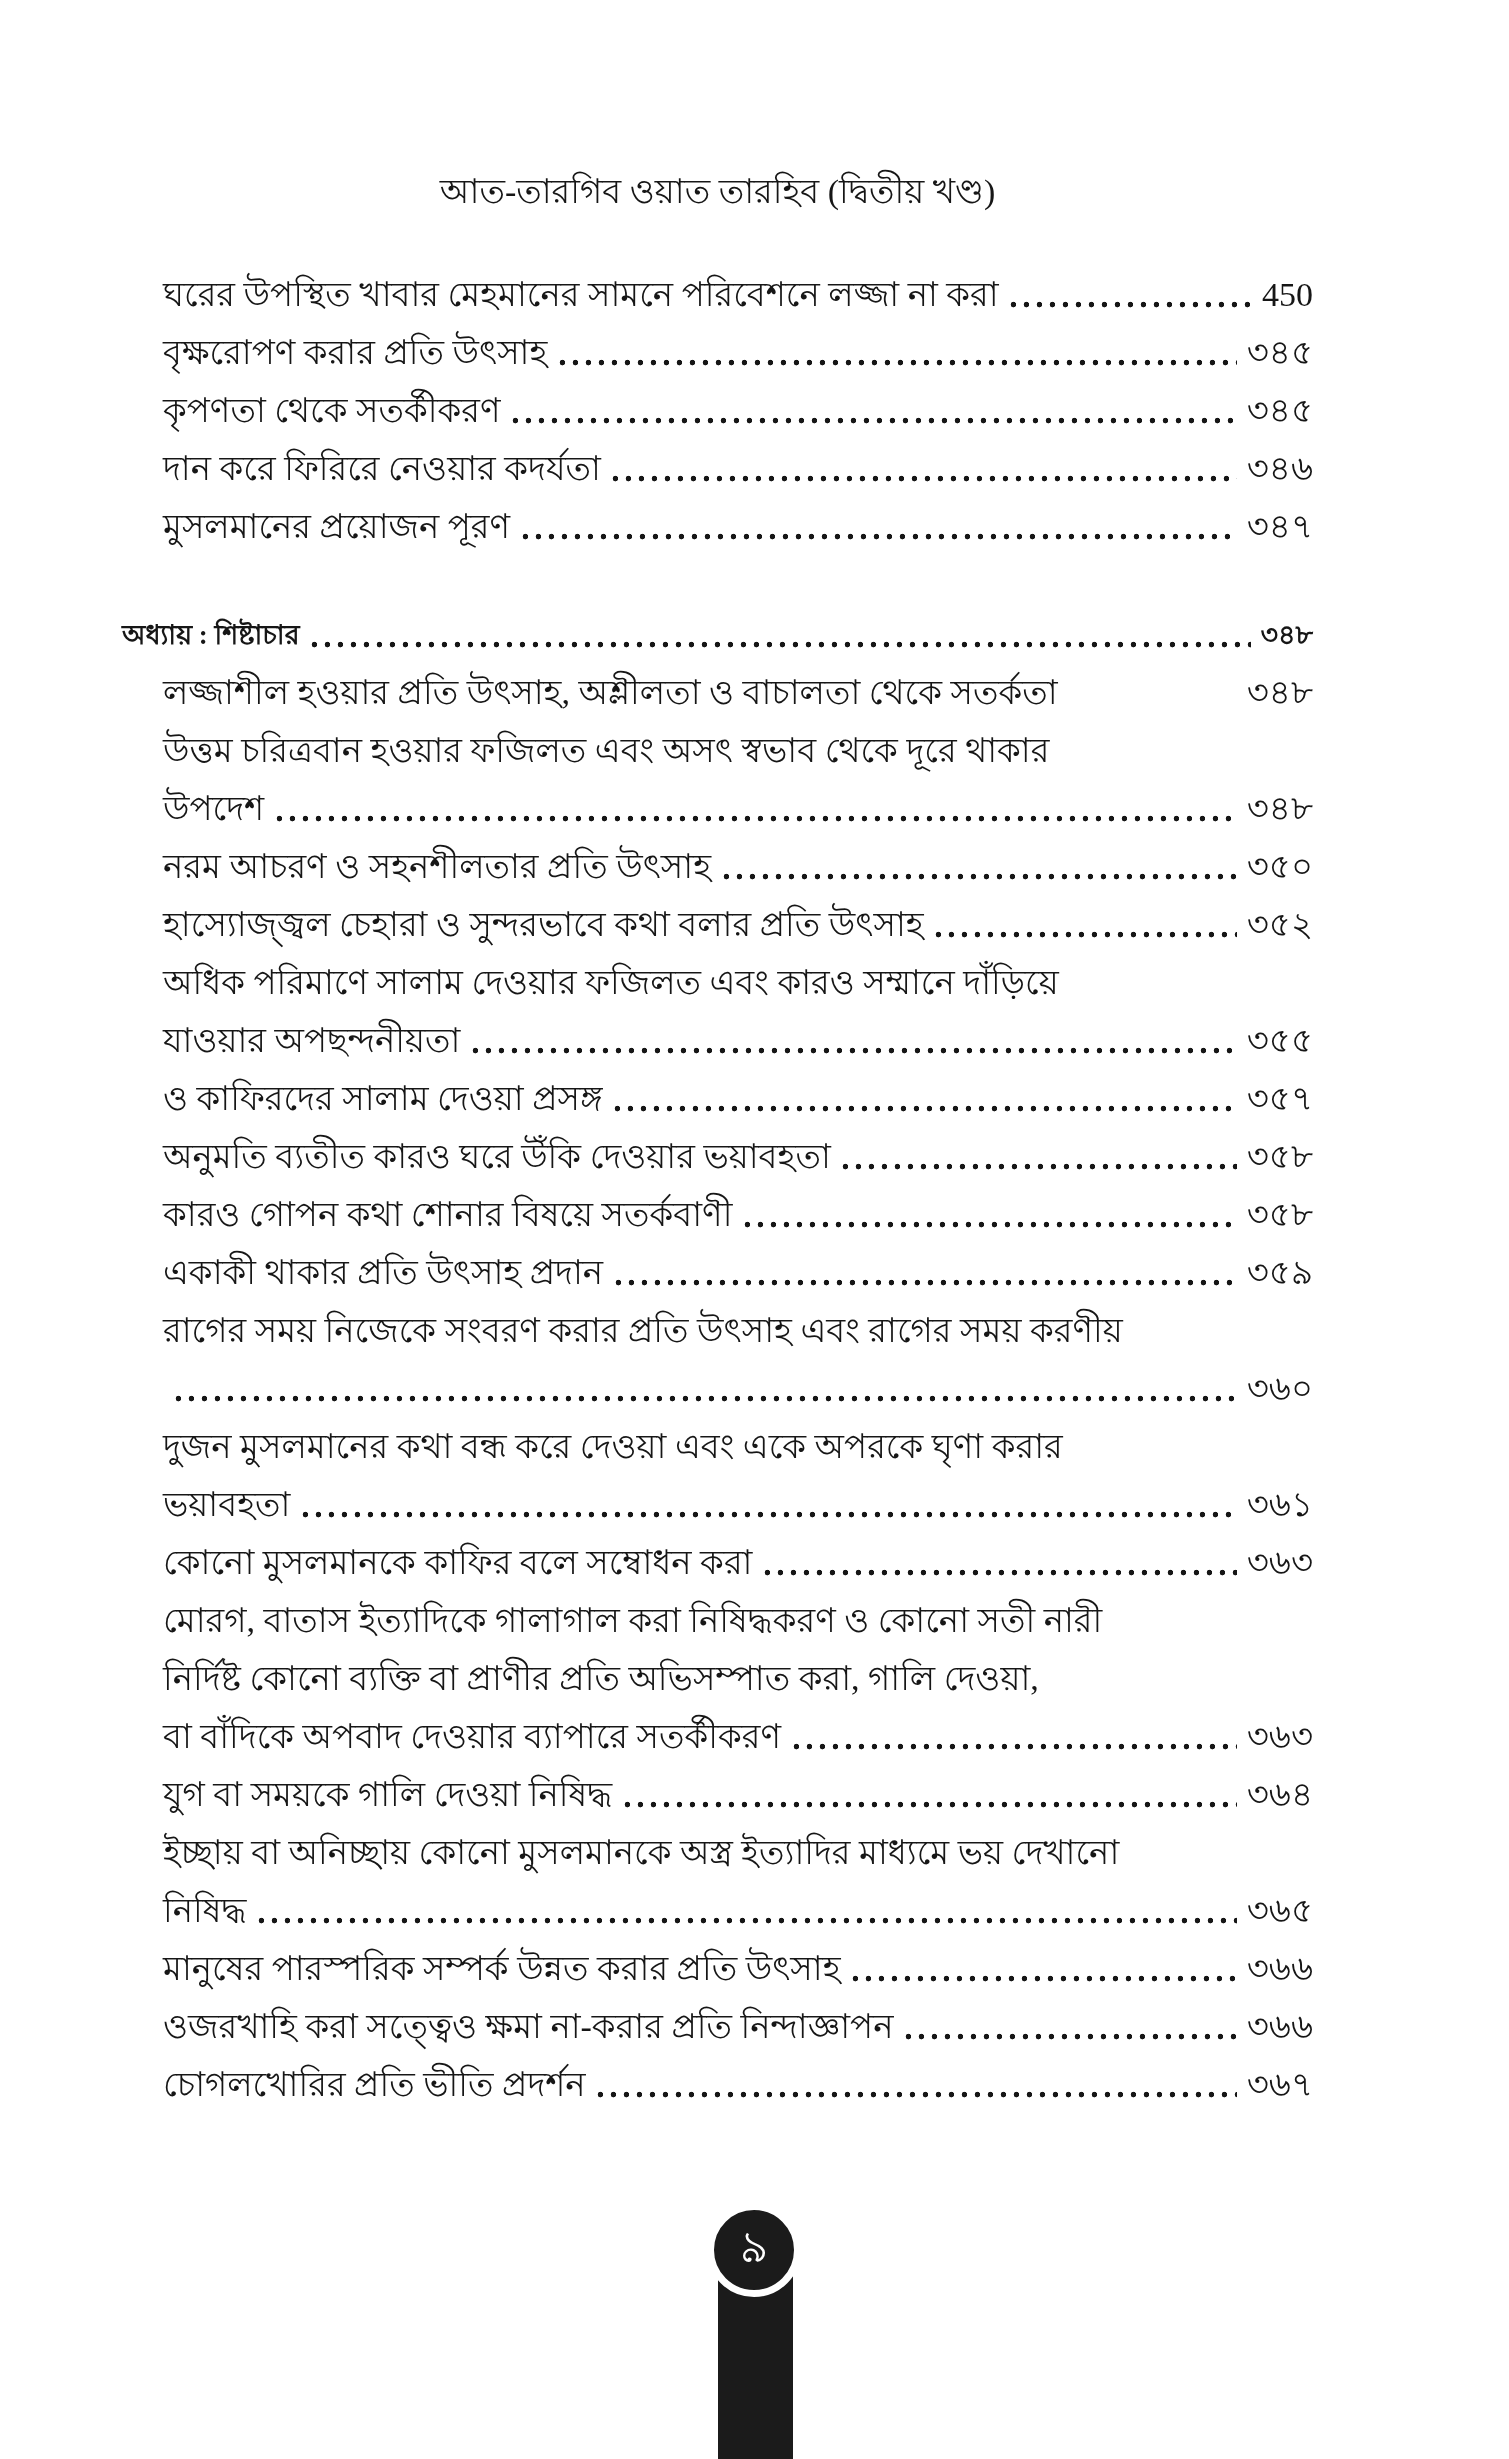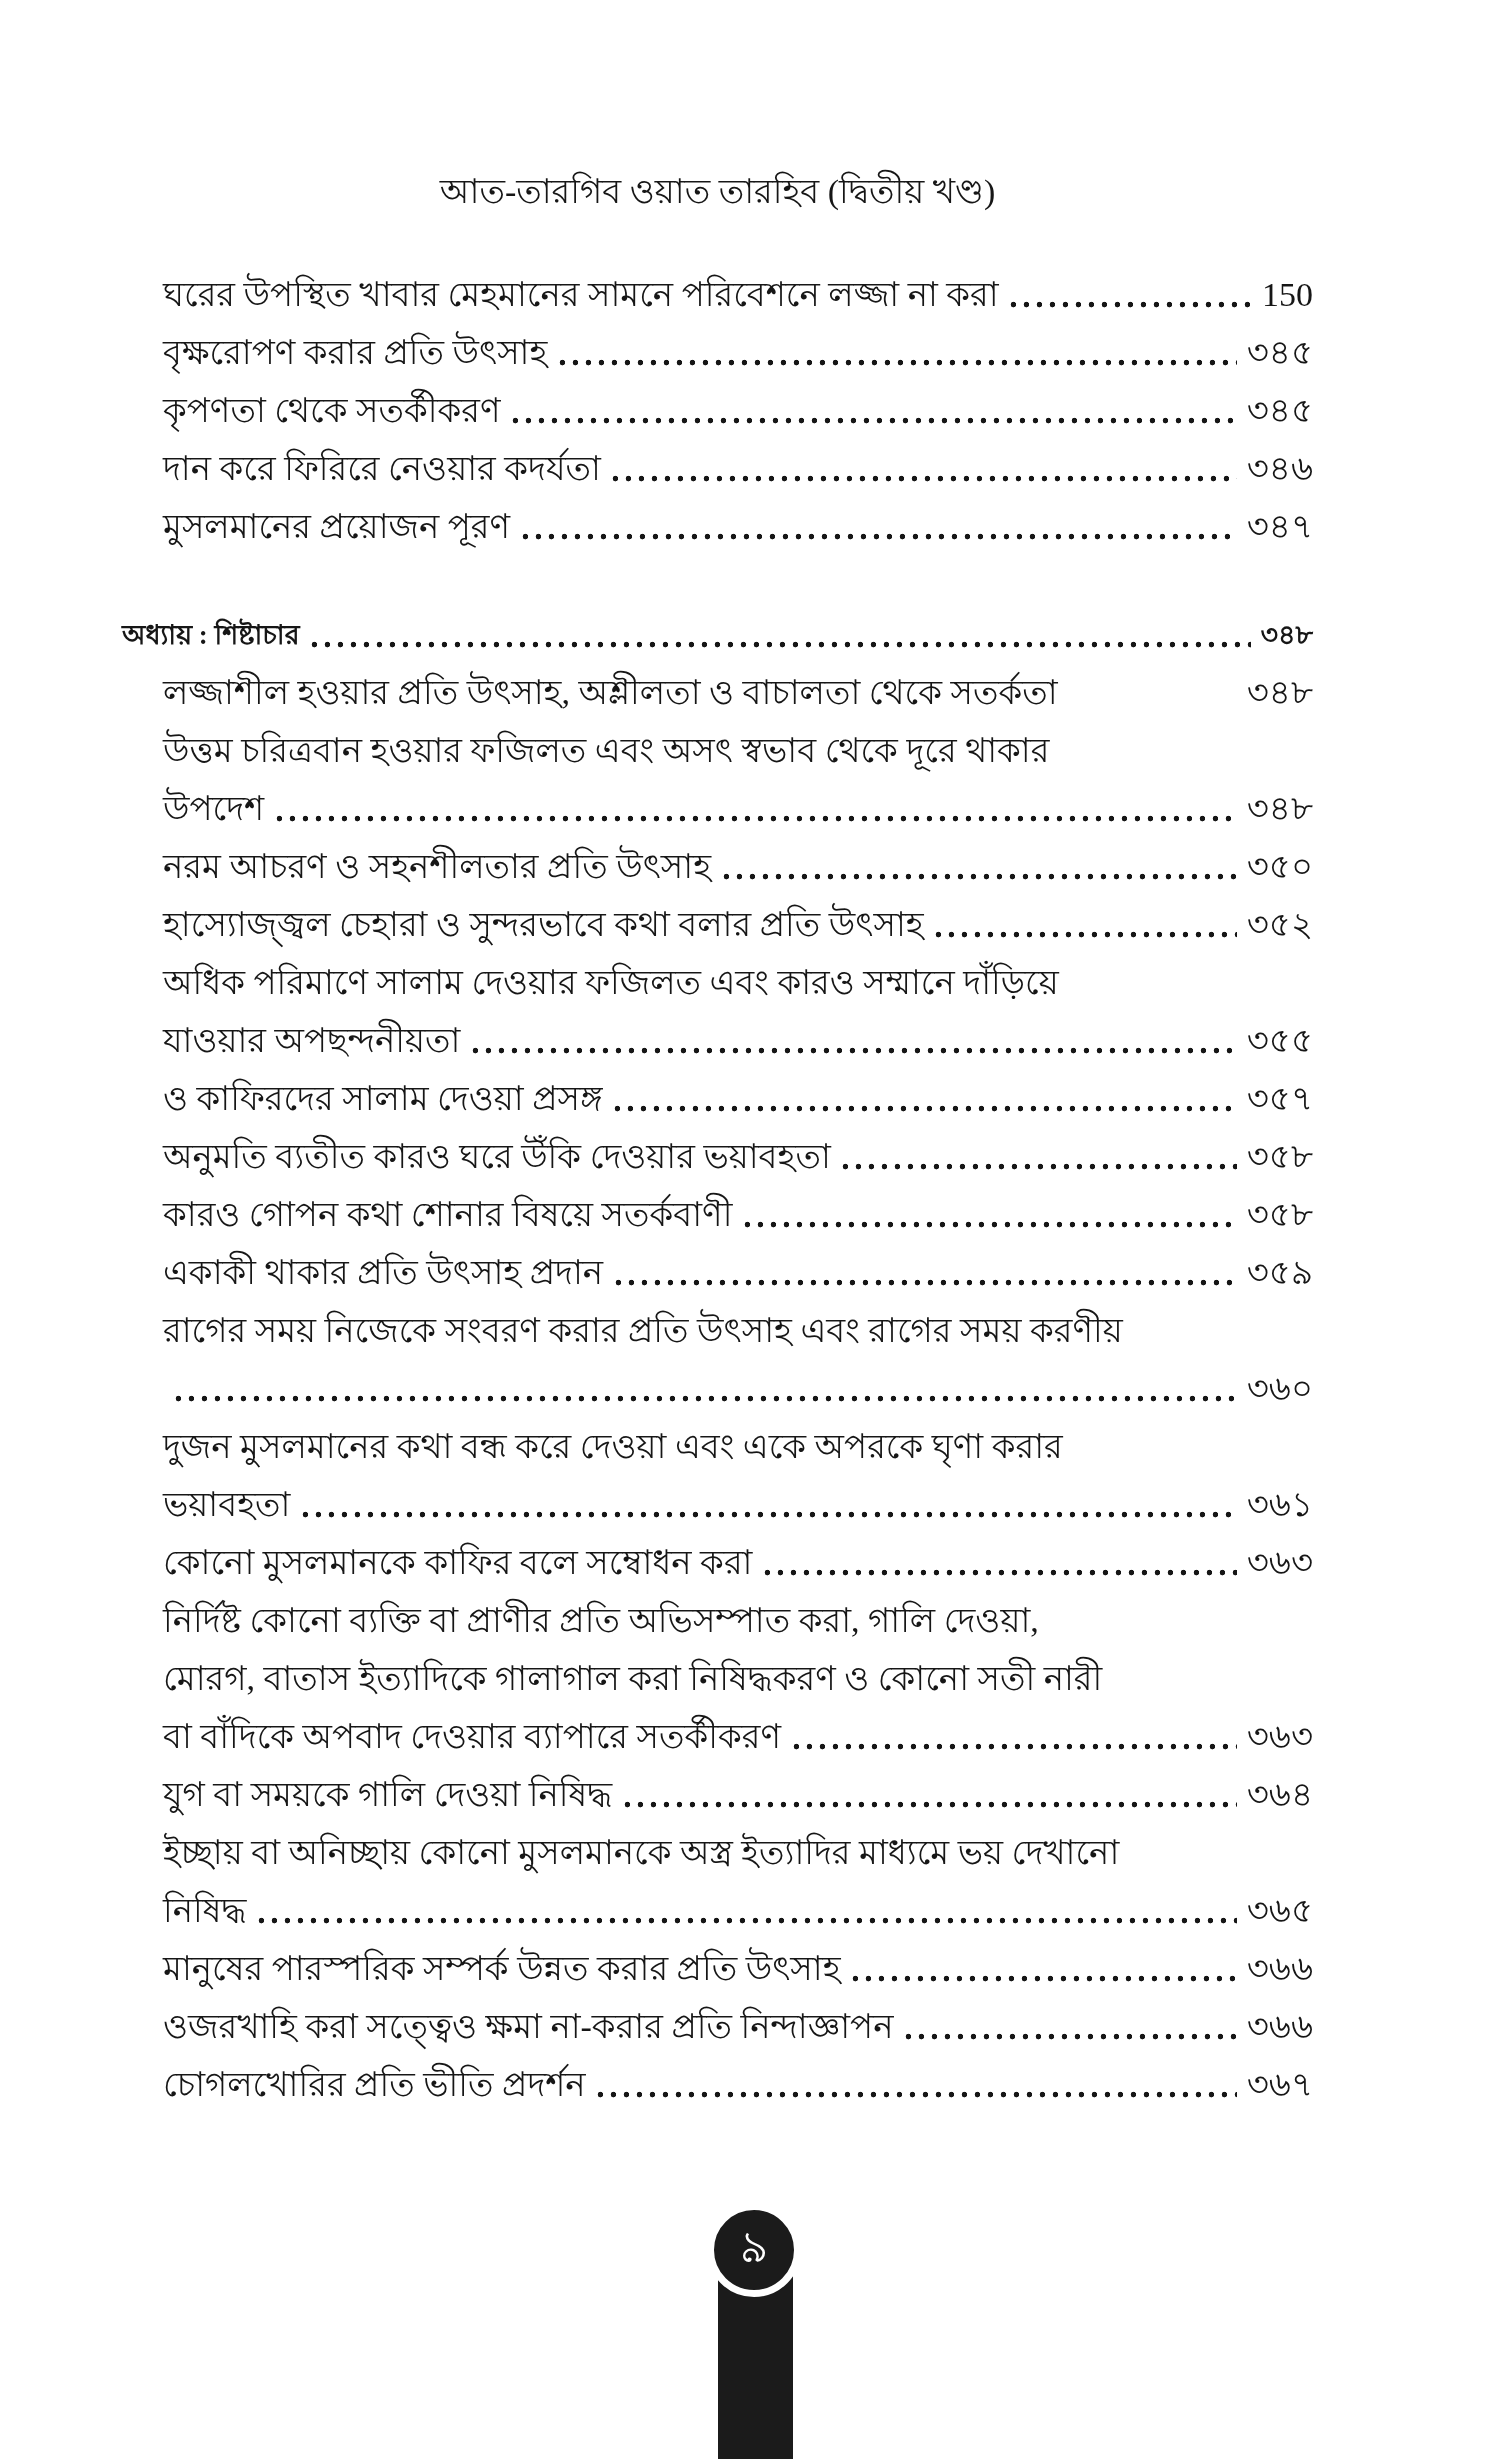--- a/index.html
+++ b/index.html
@@ -81,21 +81,21 @@
 <body>
 
 <div class="page">
 
   <div class="running-header">আত-তারগিব ওয়াত তারহিব (দ্বিতীয় খণ্ড)</div>
 
   <div class="toc">
       <div class="toc-row r-entry">
       <span class="t">ঘরের উপস্থিত খাবার মেহমানের সামনে পরিবেশনে লজ্জা না করা</span>
       <span class="leader"></span>
-      <span class="p">150</span>
+      <span class="p">450</span>
     </div>
       <div class="toc-row r-entry">
       <span class="t">বৃক্ষরোপণ করার প্রতি উৎসাহ</span>
       <span class="leader"></span>
       <span class="p">৩৪৫</span>
     </div>
       <div class="toc-row r-entry">
       <span class="t">কৃপণতা থেকে সতর্কীকরণ</span>
       <span class="leader"></span>
       <span class="p">৩৪৫</span>
@@ -185,25 +185,25 @@
       <span class="t">ভয়াবহতা</span>
       <span class="leader"></span>
       <span class="p">৩৬১</span>
     </div>
       <div class="toc-row r-entry">
       <span class="t">কোনো মুসলমানকে কাফির বলে সম্বোধন করা</span>
       <span class="leader"></span>
       <span class="p">৩৬৩</span>
     </div>
       <div class="toc-row r-entry no-dots no-page">
+      <span class="t">মোরগ, বাতাস ইত্যাদিকে গালাগাল করা নিষিদ্ধকরণ ও কোনো সতী নারী</span>
+
+    </div>
+      <div class="toc-row r-entry no-dots no-page">
       <span class="t">নির্দিষ্ট কোনো ব্যক্তি বা প্রাণীর প্রতি অভিসম্পাত করা, গালি দেওয়া,</span>
-
-    </div>
-      <div class="toc-row r-entry no-dots no-page">
-      <span class="t">মোরগ, বাতাস ইত্যাদিকে গালাগাল করা নিষিদ্ধকরণ ও কোনো সতী নারী</span>
 
     </div>
       <div class="toc-row r-entry">
       <span class="t">বা বাঁদিকে অপবাদ দেওয়ার ব্যাপারে সতর্কীকরণ</span>
       <span class="leader"></span>
       <span class="p">৩৬৩</span>
     </div>
       <div class="toc-row r-entry">
       <span class="t">যুগ বা সময়কে গালি দেওয়া নিষিদ্ধ</span>
       <span class="leader"></span>

